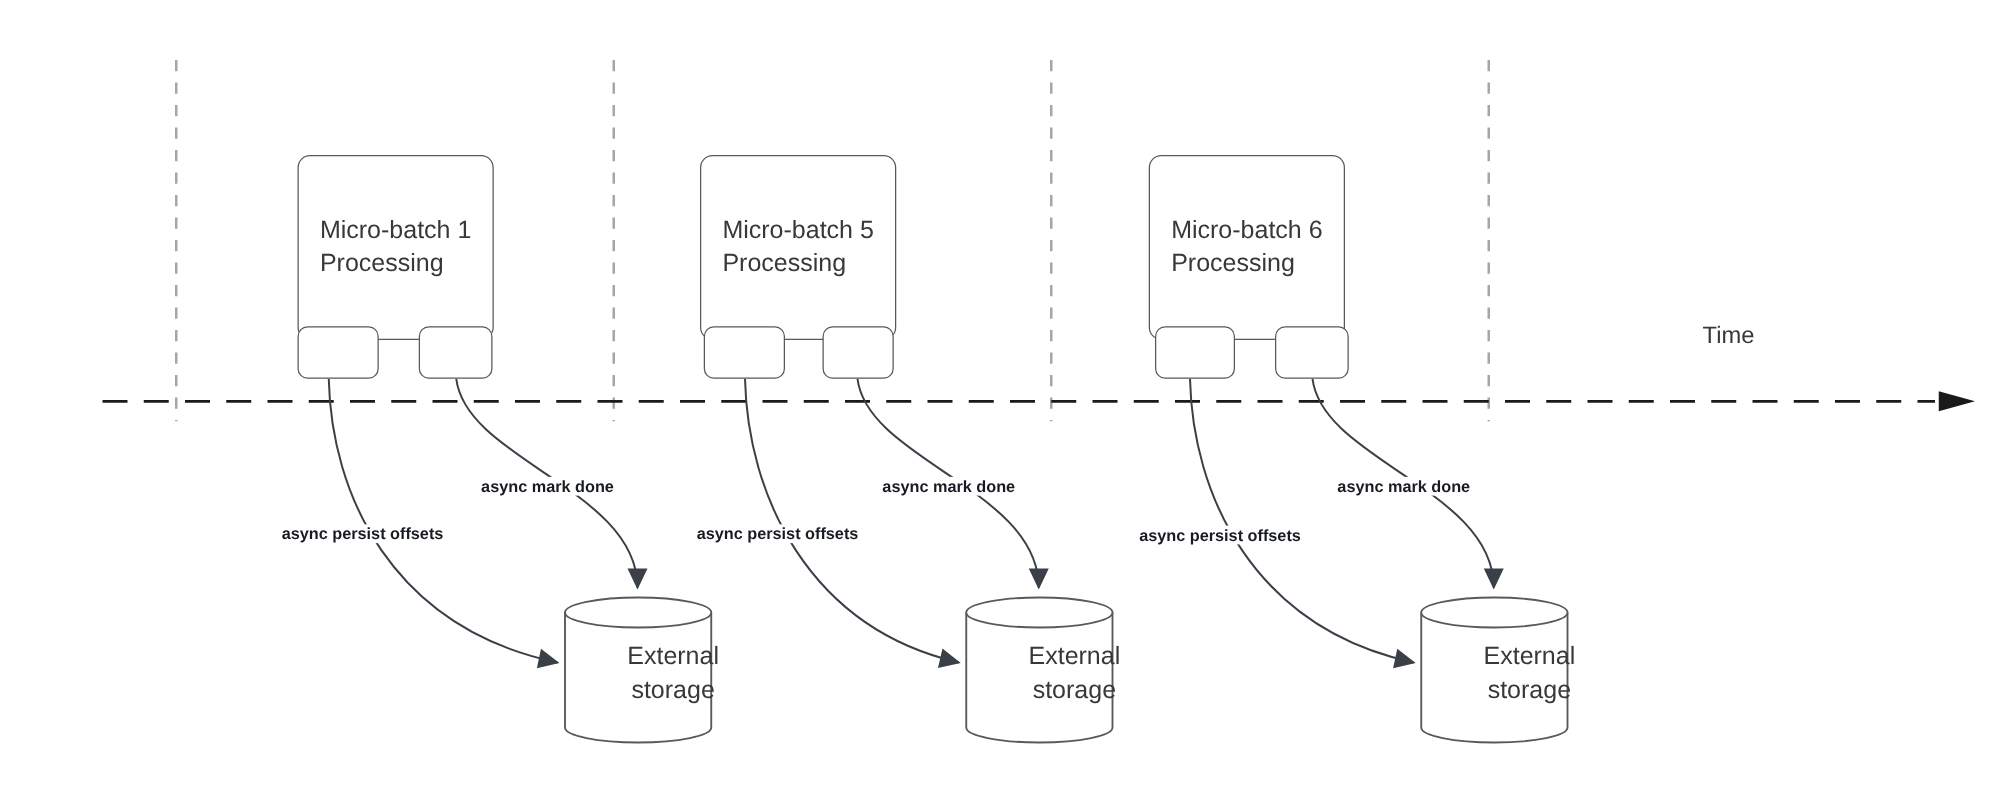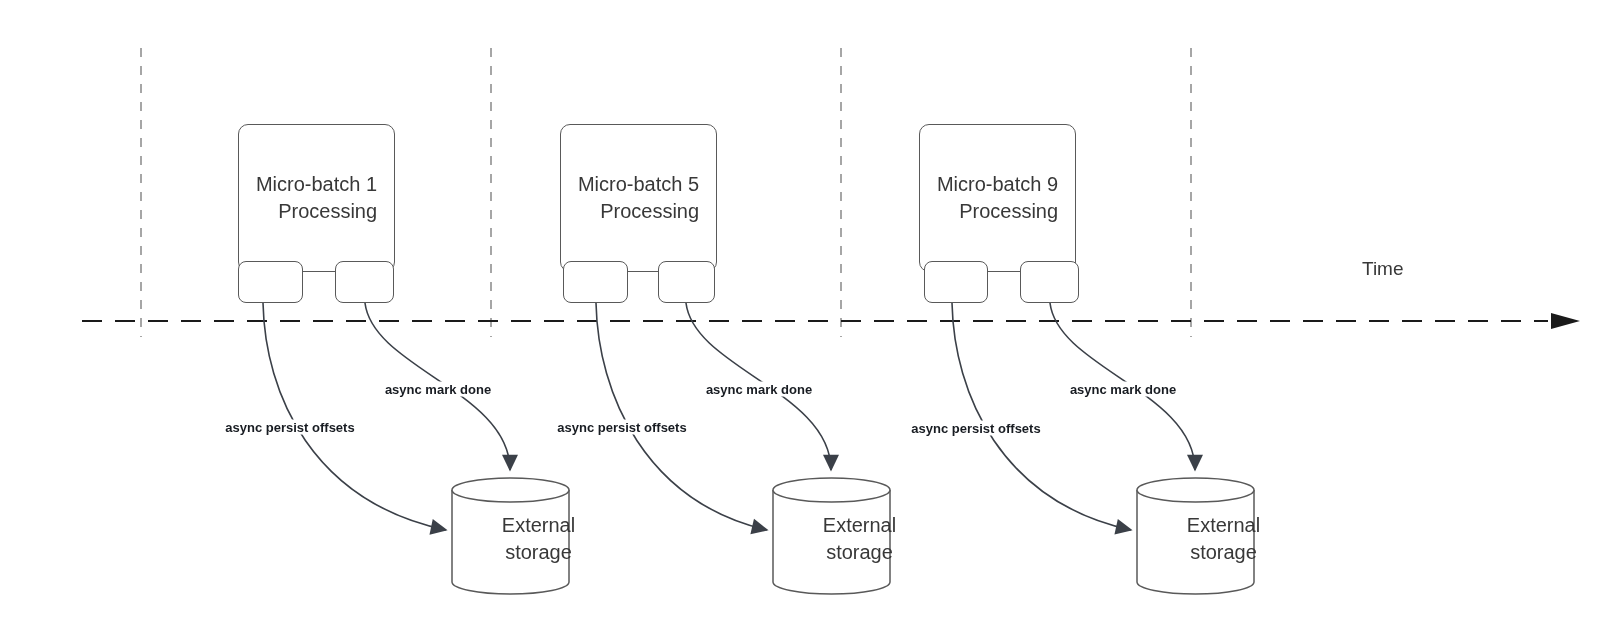--- a/index.html
+++ b/index.html
@@ -22,21 +22,21 @@
   .timeline-head{fill:var(--timeline);stroke:none;}
   .connector{stroke:var(--connector);stroke-width:1.6;fill:none;}
   .arrowhead{fill:var(--connector);}
   .cyl{stroke:var(--shape-stroke);stroke-width:1.5;fill:#ffffff;}
   .shape-box{
     position:absolute;box-sizing:border-box;background:#ffffff;
     border:1.5px solid var(--shape-stroke);
   }
   .big-box{
     width:157px;height:148px;top:124px;border-radius:10px;
-    display:flex;align-items:center;justify-content:center;text-align:right;
+    display:flex;align-items:center;justify-content:center;text-align:left;
     font-size:20px;line-height:27px;color:var(--text);white-space:pre-line;
   }
   .task-box{top:261px;height:42px;border-radius:8px;}
   .edge-label{
     position:absolute;transform:translate(-50%,-50%);
     font-size:13px;font-weight:bold;color:var(--label-text);
     background:#ffffff;padding:0 3px;white-space:nowrap;
   }
   .storage-label{
     position:absolute;width:117px;text-align:center;
@@ -100,21 +100,21 @@
 
   <div class="shape-box big-box" style="left:560px;">Micro-batch 5
 Processing</div>
   <div class="shape-box task-box" style="left:563px;width:65px;"></div>
   <div class="shape-box task-box" style="left:658px;width:57px;"></div>
   <div class="edge-label" style="left:622px;top:427px;">async persist offsets</div>
   <div class="edge-label" style="left:759px;top:389px;">async mark done</div>
   <div class="storage-label" style="left:773px;top:512px;">External
 storage</div>
 
-  <div class="shape-box big-box" style="left:919px;">Micro-batch 9
+  <div class="shape-box big-box" style="left:919px;">Micro-batch 6
 Processing</div>
   <div class="shape-box task-box" style="left:924px;width:64px;"></div>
   <div class="shape-box task-box" style="left:1020px;width:59px;"></div>
   <div class="edge-label" style="left:976px;top:428px;">async persist offsets</div>
   <div class="edge-label" style="left:1123px;top:389px;">async mark done</div>
   <div class="storage-label" style="left:1137px;top:512px;">External
 storage</div>
 
   <div class="time-label">Time</div>
 

